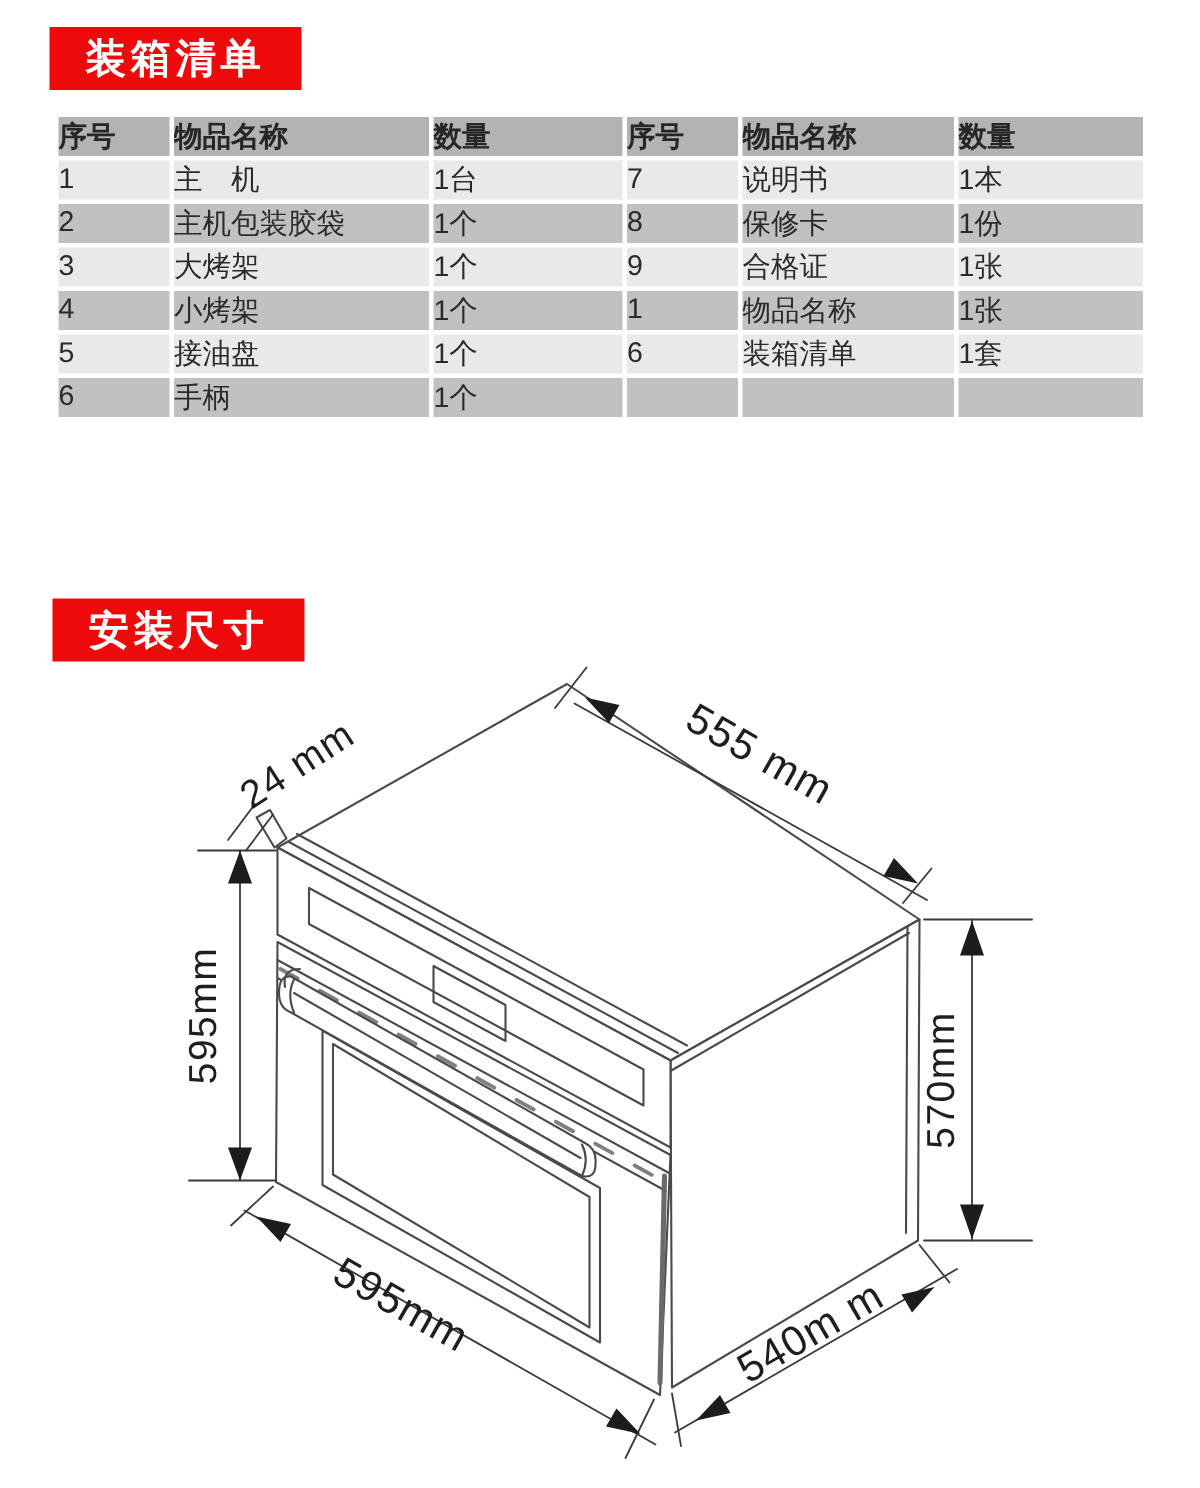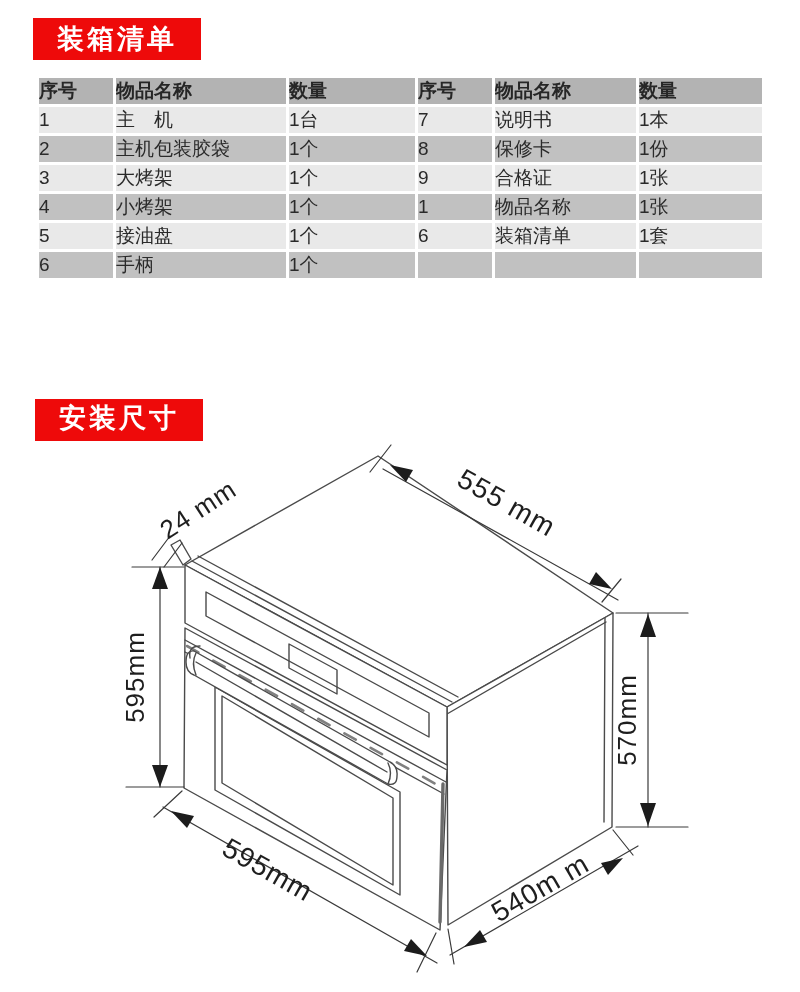--- a/index.html
+++ b/index.html
@@ -8,21 +8,21 @@
     font-family:"Liberation Sans","DejaVu Sans",sans-serif;
     -webkit-font-smoothing:antialiased;
   }
   .banner{
     position:absolute;left:33px;width:168px;height:42px;
     background:#ee0a0a;color:#ffffff;
     font-size:27px;font-weight:bold;letter-spacing:3px;
     line-height:42px;text-align:center;
   }
   #banner-packing{top:18px;}
-  #banner-install{top:399px;left:35px;font-family:Liberation Mono, monospace;}
+  #banner-install{top:399px;left:35px;}
 
   table.packing{
     position:absolute;left:36px;top:75px;width:729px;
     border-collapse:separate;border-spacing:3px;table-layout:fixed;
   }
   table.packing td,table.packing th{
     height:20px;text-align:left;vertical-align:middle;
     font-size:19px;color:#2a2a2a;font-weight:500;
     overflow:hidden;white-space:nowrap;padding:0;
   }

